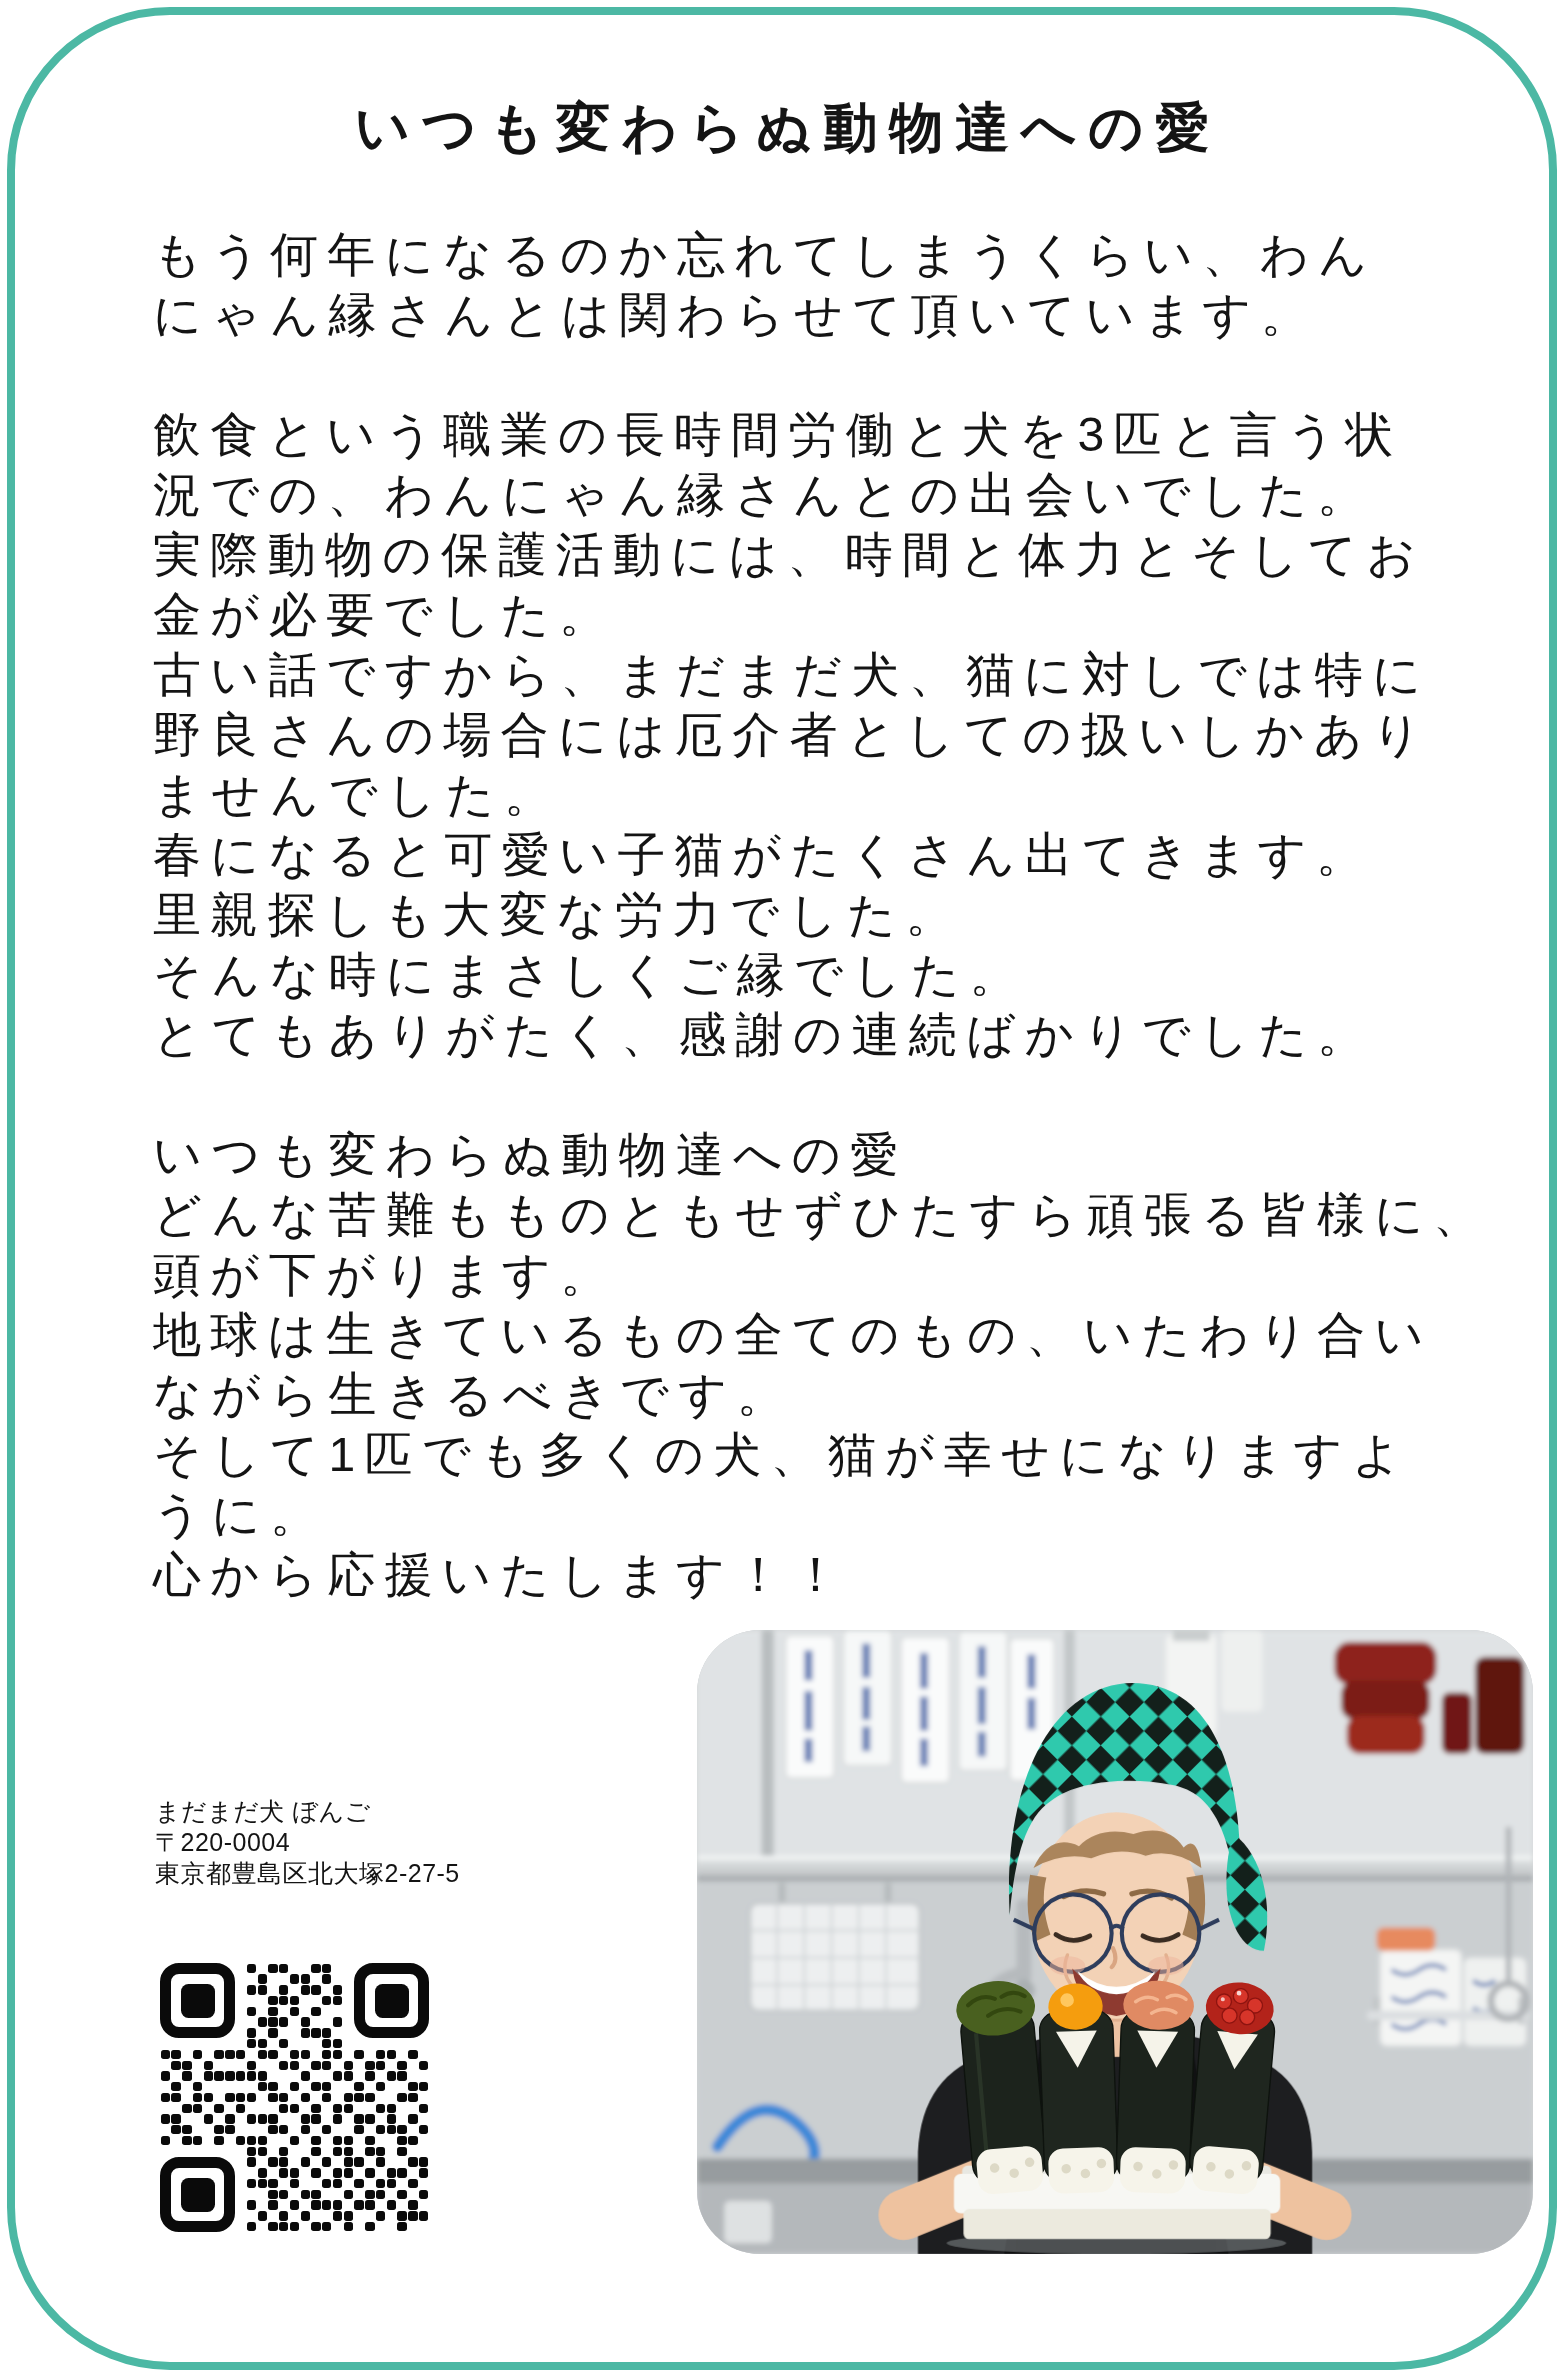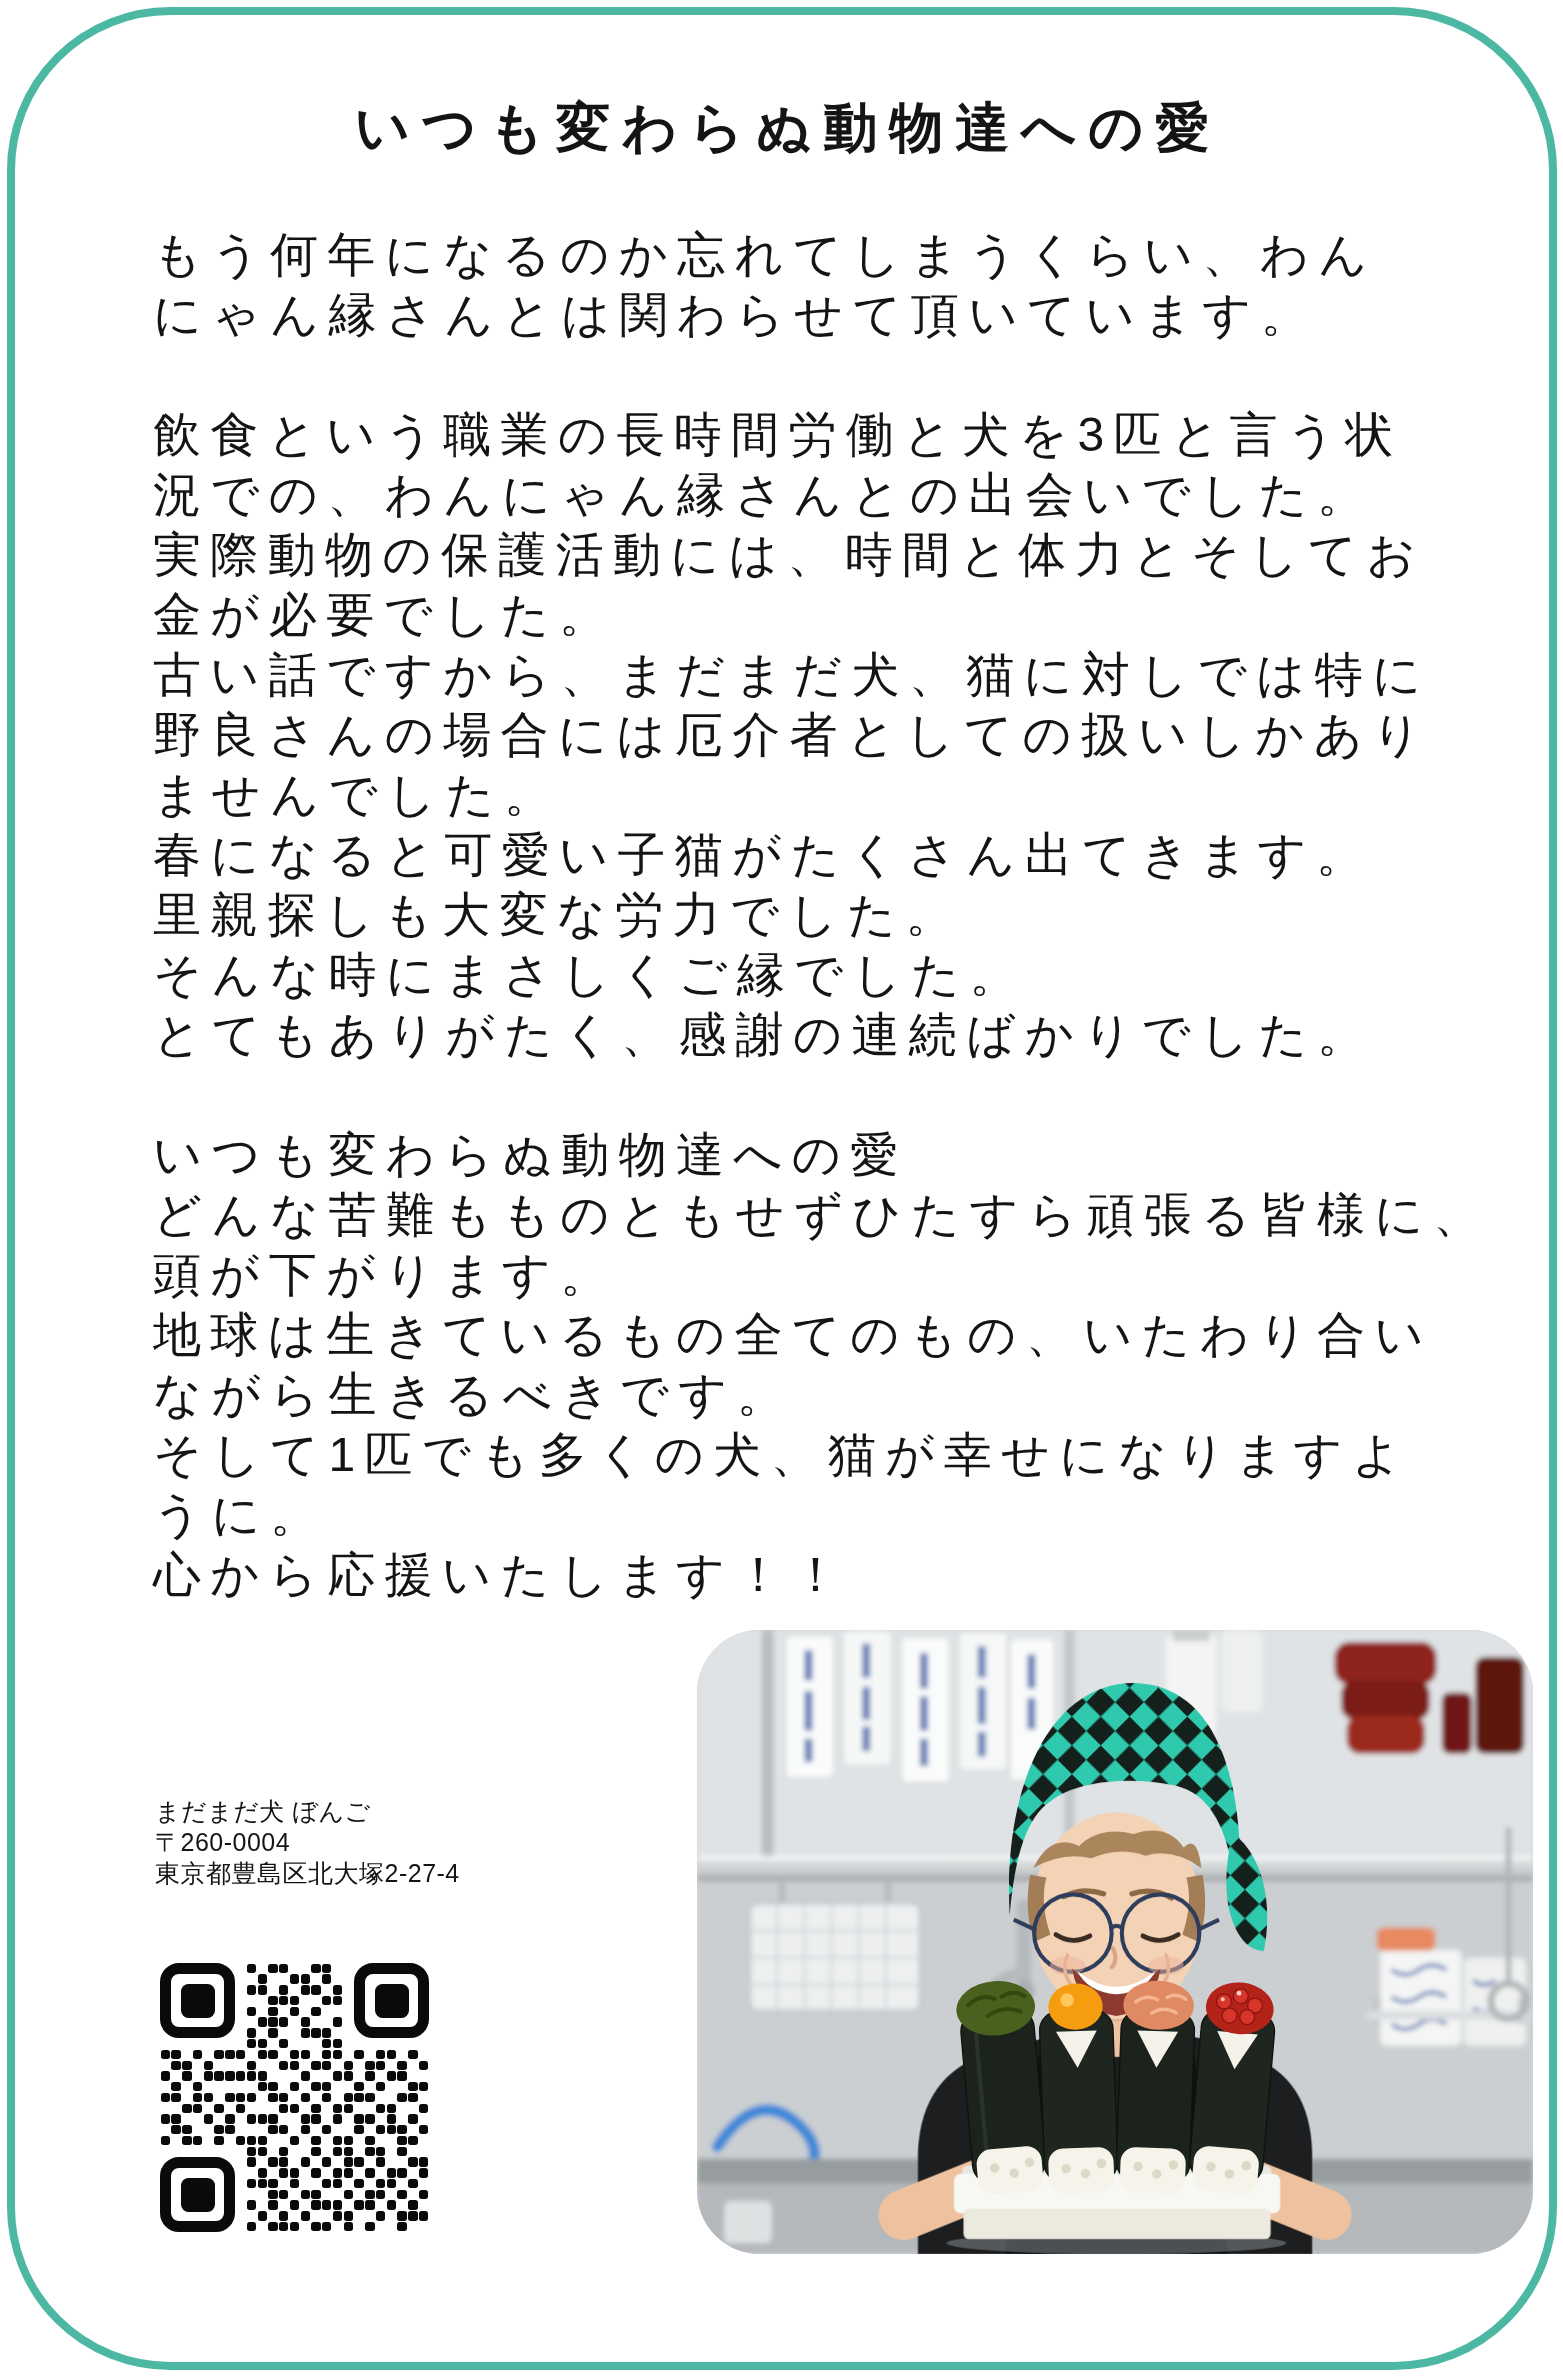--- a/index.html
+++ b/index.html
@@ -77,22 +77,22 @@
 頭が下がります。
 地球は生きているもの全てのもの、いたわり合い
 ながら生きるべきです。
 そして1匹でも多くの犬、猫が幸せになりますよ
 うに。
 心から応援いたします！！</div>
 
 
   <div class="shop">
     <div>まだまだ犬 ぼんご</div>
-    <div>〒260-0004</div>
-    <div>東京都豊島区北大塚2-27-4</div>
+    <div>〒220-0004</div>
+    <div>東京都豊島区北大塚2-27-5</div>
   </div>
 
   <div class="qr">
     <div class="qr-modules">
         <div style="grid-row-start: 1; grid-column-start: 9;"></div>
         <div style="grid-row-start: 1; grid-column-start: 11;"></div>
         <div style="grid-row-start: 1; grid-column-start: 12;"></div>
         <div style="grid-row-start: 1; grid-column-start: 15;"></div>
         <div style="grid-row-start: 1; grid-column-start: 16;"></div>
         <div style="grid-row-start: 2; grid-column-start: 10;"></div>

